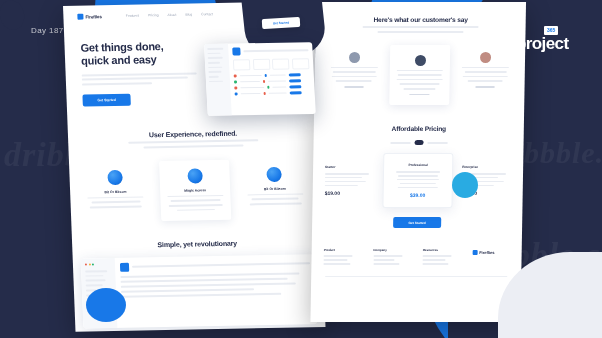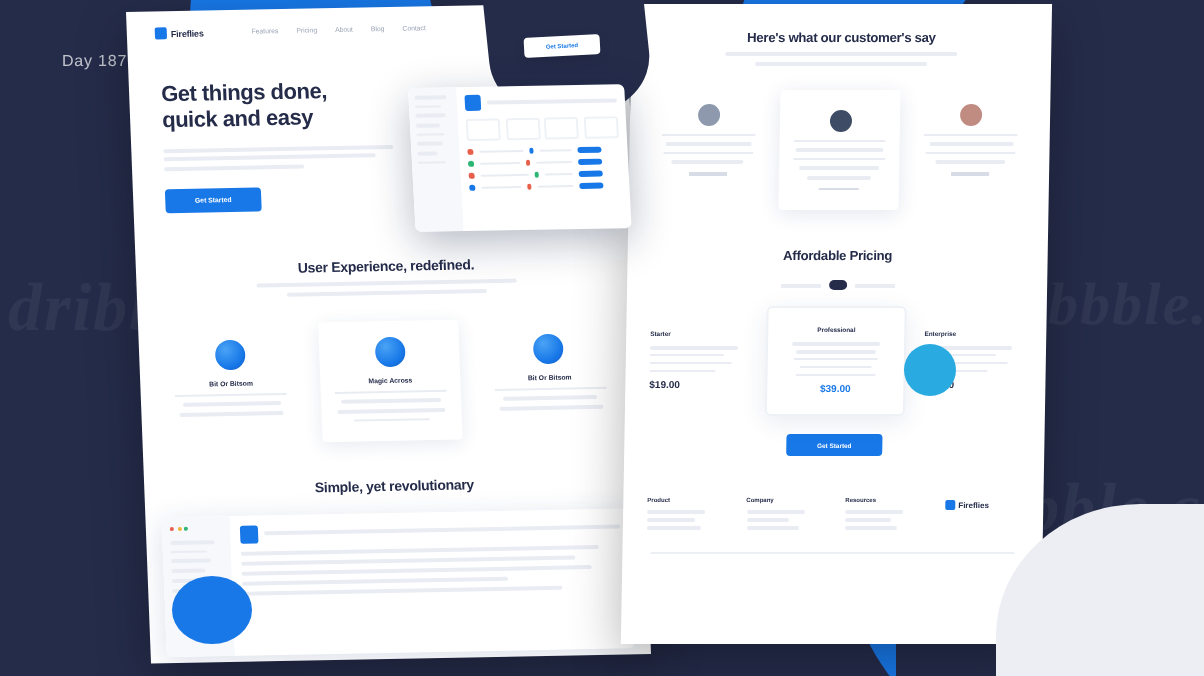--- a/index.html
+++ b/index.html
@@ -544,14 +544,18 @@
           <span class="pillb"></span>
         </div>
       </div>
     </div>
   </div>
 
   <div class="top-blue-btn">
     <span>Get Started</span>
   </div>
 
+  <div class="logo-365">
+    <div class="badge">365</div>
+    <div class="word">project</div>
+  </div>
 
 </div>
 
 </body></html>

